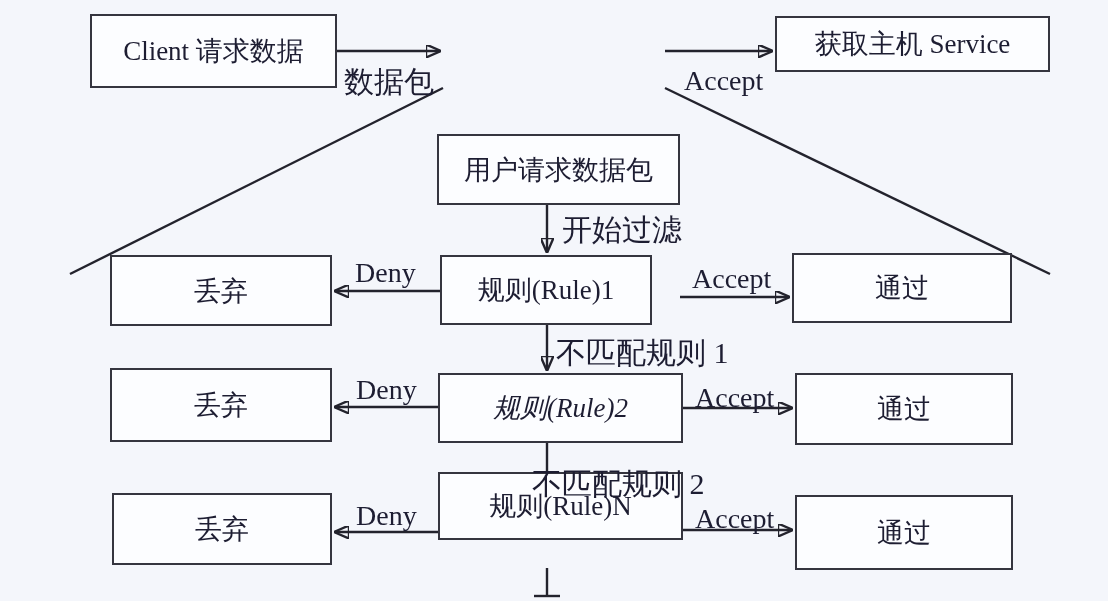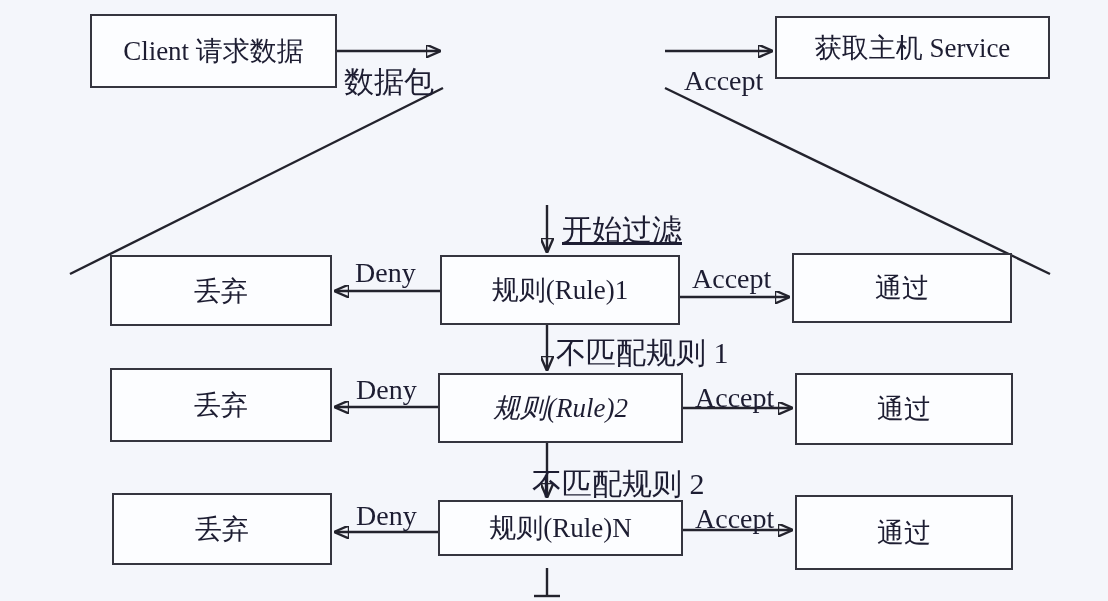--- a/index.html
+++ b/index.html
@@ -46,43 +46,43 @@
     position: absolute;
     left: 0; top: 0;
     width: 1108px; height: 601px;
     z-index: 1;
   }
   svg.wires line, svg.wires path { stroke: var(--line); stroke-width: 2.4; fill: none; }
 
   
   .client-box  { left: 90px;  top: 14px; width: 247px; height: 74px; }
   .filter-box  { left: 443px; top: 14px; width: 222px; height: 74px; }
-  .service-box { left: 775px; top: 16px; width: 275px; height: 63px; }
+  .service-box { left: 775px; top: 16px; width: 275px; height: 56px; }
   .packet-label { left: 344px; top: 62px; }
   .accept-top-label { left: 684px; top: 65px; }
 
   
   .entry-box { left: 437px; top: 134px; width: 243px; height: 71px; }
-  .start-label { left: 562px; top: 210px; text-decoration: underline; }
+  .start-label { left: 562px; top: 210px; }
 
-  .rule1-box { left: 440px; top: 255px; width: 240px; height: 70px; }
+  .rule1-box { left: 440px; top: 255px; width: 212px; height: 70px; }
   .drop1-box { left: 110px; top: 255px; width: 222px; height: 71px; }
   .pass1-box { left: 792px; top: 253px; width: 220px; height: 70px; }
   .deny1-label   { left: 355px; top: 257px; }
   .accept1-label { left: 692px; top: 263px; }
   .nomatch1-label { left: 556px; top: 333px; }
 
   .rule2-box { left: 438px; top: 373px; width: 245px; height: 70px; font-style: italic; }
   .drop2-box { left: 110px; top: 368px; width: 222px; height: 74px; }
   .pass2-box { left: 795px; top: 373px; width: 218px; height: 72px; }
   .deny2-label   { left: 356px; top: 374px; }
   .accept2-label { left: 695px; top: 382px; }
   .nomatch2-label { left: 532px; top: 464px; }
 
-  .ruleN-box { left: 438px; top: 500px; width: 245px; height: 56px; }
+  .ruleN-box { left: 438px; top: 472px; width: 245px; height: 68px; }
   .drop3-box { left: 112px; top: 493px; width: 220px; height: 72px; }
   .passN-box { left: 795px; top: 495px; width: 218px; height: 75px; }
   .deny3-label   { left: 356px; top: 500px; }
   .accept3-label { left: 695px; top: 503px; }
 </style>
 </head>
 <body>
 
 <div class="canvas">
 
@@ -113,20 +113,21 @@
     <line x1="680" y1="297" x2="789" y2="297" marker-end="url(#ah)"></line>
     <line x1="683" y1="408" x2="792" y2="408" marker-end="url(#ah)"></line>
     <line x1="683" y1="530" x2="792" y2="530" marker-end="url(#ah)"></line>
   </svg>
 
   <div class="box client-box">Client 请求数据</div>
   <div class="box service-box">获取主机 Service</div>
   <div class="edge-label packet-label">数据包</div>
   <div class="edge-label en accept-top-label">Accept</div>
 
+  <div class="box entry-box">用户请求数据包</div>
   <div class="edge-label start-label">开始过滤</div>
 
   <div class="box drop1-box">丢弃</div>
   <div class="box rule1-box">规则(Rule)1</div>
   <div class="box pass1-box">通过</div>
   <div class="edge-label en deny1-label">Deny</div>
   <div class="edge-label en accept1-label">Accept</div>
   <div class="edge-label nomatch1-label">不匹配规则 1</div>
 
   <div class="box drop2-box">丢弃</div>

